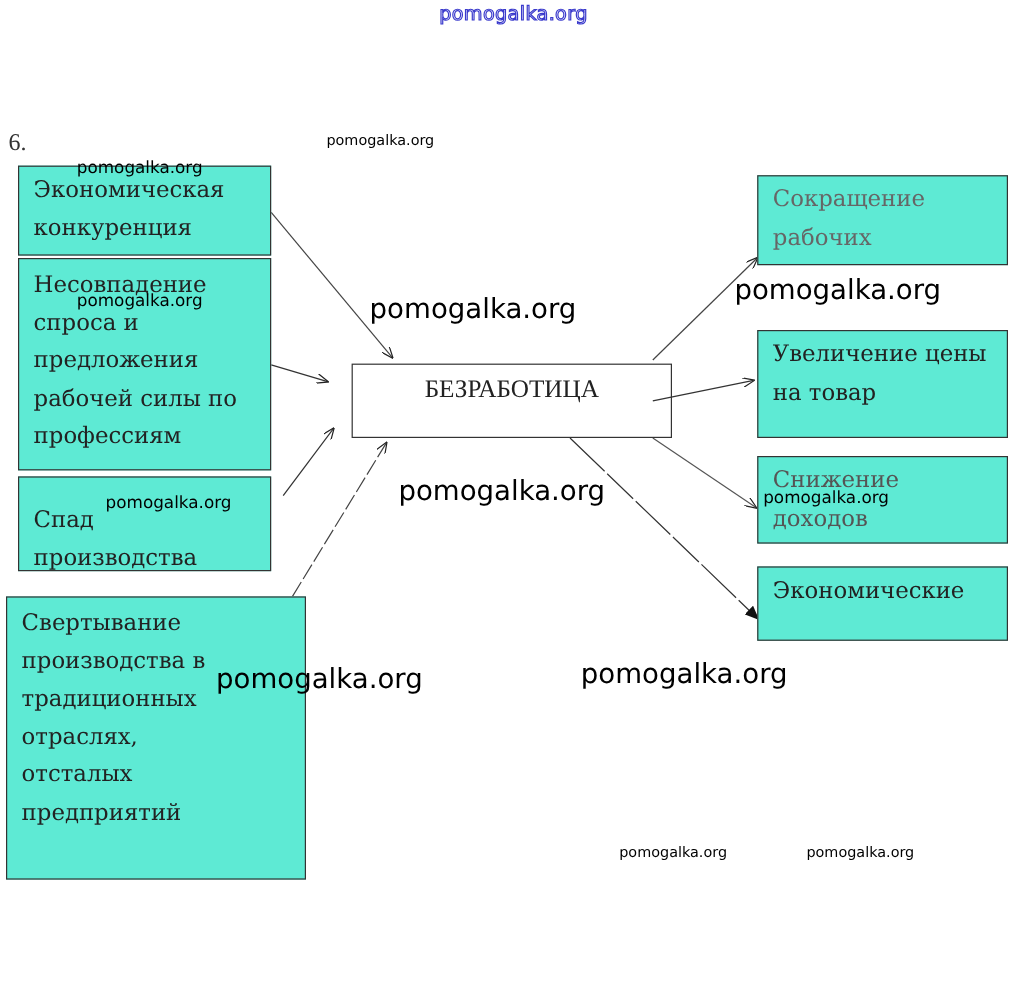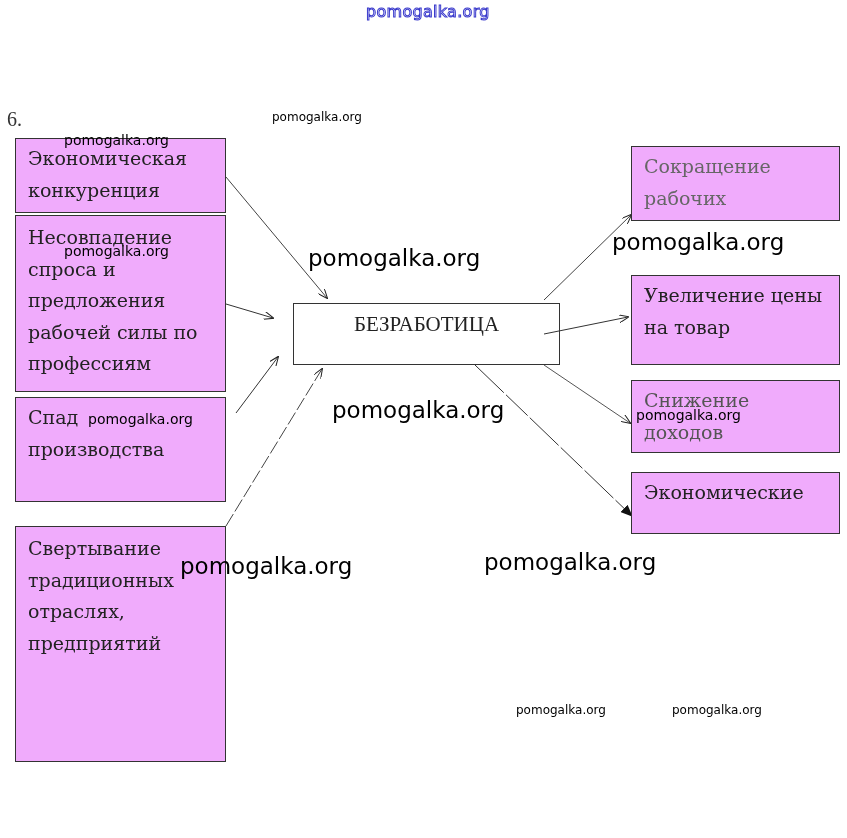--- a/index.html
+++ b/index.html
@@ -1,21 +1,21 @@
 <!DOCTYPE html>
 <html><head>
   <meta charset="utf-8">
   <style>
     html, body { margin: 0; padding: 0; background: #ffffff; }
     body { width: 847px; height: 838px; position: relative; overflow: hidden; }
     .abs { position: absolute; }
     .box {
       position: absolute;
       border: 1px solid #333;
-      background: #f0abfc;
+      background: #5eead4;
       box-sizing: border-box;
       font-family: "DejaVu Serif", "Liberation Serif", serif;
       color: #222;
       font-size: 19px;
       line-height: 31.5px;
       padding: 4px 12px;
     }
     .box .line { display: block; white-space: nowrap; }
     .center-box {
       position: absolute;
@@ -85,28 +85,30 @@
   <span class="line">Экономическая</span>
   <span class="line">конкуренция</span>
 </div>
 <div class="box" style="left:15px; top:215px; width:211px; height:177px; padding-top:6px;">
   <span class="line">Несовпадение</span>
   <span class="line">спроса и</span>
   <span class="line">предложения</span>
   <span class="line">рабочей силы по</span>
   <span class="line">профессиям</span>
 </div>
-<div class="box" style="left:15px; top:397px; width:211px; height:105px; padding-top:4px;">
+<div class="box" style="left:15px; top:397px; width:211px; height:79px; padding-top:20px;">
   <span class="line">Спад</span>
   <span class="line">производства</span>
 </div>
-<div class="box" style="left:15px; top:497px; width:211px; height:236px; padding-top:6px;margin-top:29px;">
+<div class="box" style="left:5px; top:497px; width:250px; height:236px; padding-top:6px;">
   <span class="line">Свертывание</span>
+  <span class="line">производства в</span>
   <span class="line">традиционных</span>
   <span class="line">отраслях,</span>
+  <span class="line">отсталых</span>
   <span class="line">предприятий</span>
 </div>
 
 <div class="center-box">
   <span>БЕЗРАБОТИЦА</span>
 </div>
 
 <div class="box" style="left:631px; top:146px; width:209px; height:75px; color:#666;">
   <span class="line">Сокращение</span>
   <span class="line">рабочих</span>

